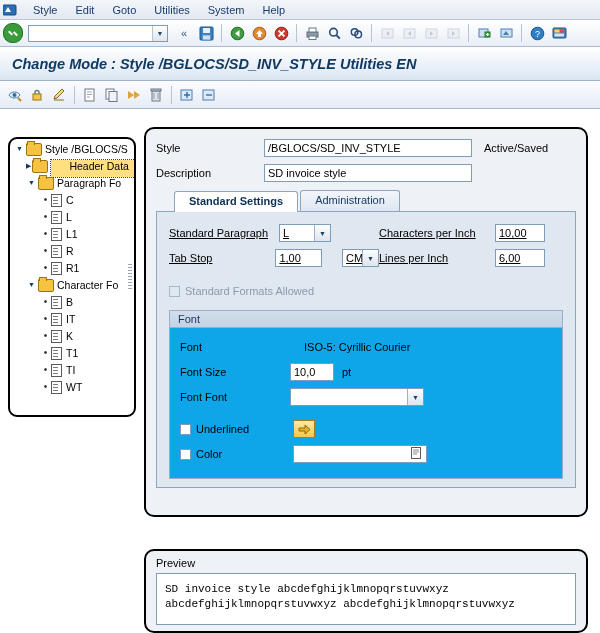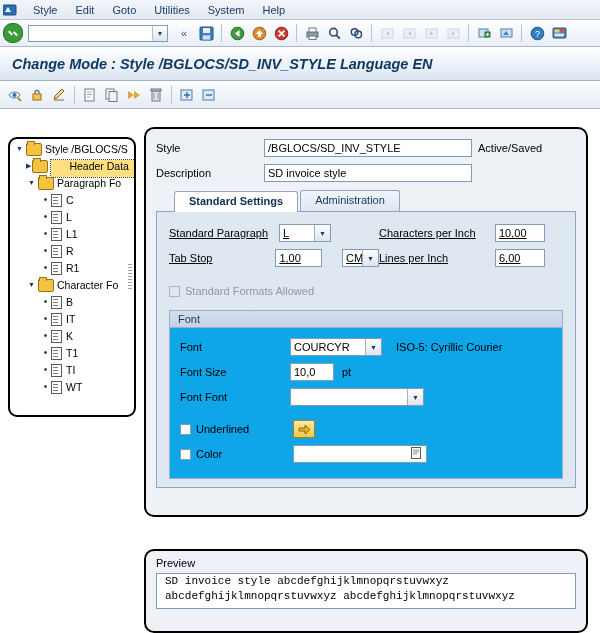--- a/index.html
+++ b/index.html
@@ -375,22 +375,22 @@
     border-radius: 10px;
     background: #eef2f7;
     box-sizing: border-box;
     padding: 6px 10px;
     overflow: hidden;
   }
   .prev-label { font-size: 11px; margin-bottom: 4px; }
   .prev-box {
     border: 1px solid #7f9db9;
     background: #fff;
-    height: 36px;
-    padding: 0 8px;
+    height: 52px;
+    padding: 8px 8px;
     box-sizing: border-box;
     font-family: "Liberation Mono", monospace;
     font-size: 11px;
     line-height: 15px;
     white-space: nowrap;
     overflow: hidden;
   }
 </style>
 </head>
 <body>
@@ -515,21 +515,21 @@
     <svg width="15" height="15" viewBox="0 0 15 15">
       <rect x="1" y="2" width="13" height="10" rx="1" fill="#4a81b8" stroke="#27547f"></rect>
       <rect x="2.5" y="3.5" width="5" height="3" fill="#ffd34d"></rect>
       <rect x="8" y="3.5" width="4" height="3" fill="#e24b3c"></rect>
       <rect x="2.5" y="7.5" width="9.5" height="3" fill="#d7e6f5"></rect>
     </svg>
   </div>
 </div>
 
 <div class="titlebar">
-  <div class="ttl">Change Mode : Style /BGLOCS/SD_INV_STYLE Language EN</div>
+  <div class="ttl">Change Mode : Style /BGLOCS/SD_INV_STYLE Utilities EN</div>
 </div>
 
 <div class="apptoolbar">
   <div class="tb-btn">
     <svg width="16" height="16" viewBox="0 0 16 16">
       <path d="M2 8 C4 4, 11 4, 13 8 C11 12, 4 12, 2 8 Z" fill="#e9eff6" stroke="#4a7fb5"></path>
       <circle cx="7.5" cy="8" r="2" fill="#2f6fae"></circle>
       <path d="M11 11 l3 3" stroke="#c08a22" stroke-width="2"></path>
     </svg>
   </div>
@@ -673,21 +673,21 @@
       </div>
     </div>
     <div class="tree-grip"></div>
   </div>
 
   <div class="formpanel">
 
     <div class="frow">
       <div class="flabel" style="width:108px">Style</div>
       <div class="inp ro" style="width:208px">/BGLOCS/SD_INV_STYLE</div>
-      <div class="flabel" style="margin-left:6px">Active/Saved</div>
+      <div class="flabel" style="margin-left:12px">Active/Saved</div>
     </div>
 
     <div class="frow">
       <div class="flabel" style="width:108px">Description</div>
       <div class="inp" style="width:208px">SD invoice style</div>
     </div>
 
     <div class="tabstrip">
       <div class="tab active">Standard Settings</div>
       <div class="tab">Administration</div>
@@ -729,24 +729,20 @@
         <span class="chk dis"></span>
         <span class="flabel grey">Standard Formats Allowed</span>
       </div>
 
       <div class="groupbox">
         <div class="gtitle">Font</div>
         <div class="gbody">
 
           <div class="frow">
             <div class="flabel" style="width:110px">Font</div>
-            <div class="ddl" style="width:92px">
-              <span>COURCYR</span>
-              <span class="arw">▼</span>
-            </div>
             <div class="flabel" style="margin-left:14px">ISO-5: Cyrillic Courier</div>
           </div>
 
           <div class="frow">
             <div class="flabel" style="width:110px">Font Size</div>
             <div class="inp" style="width:44px">10,0</div>
             <div class="flabel" style="margin-left:8px">pt</div>
           </div>
 
           <div class="frow">

